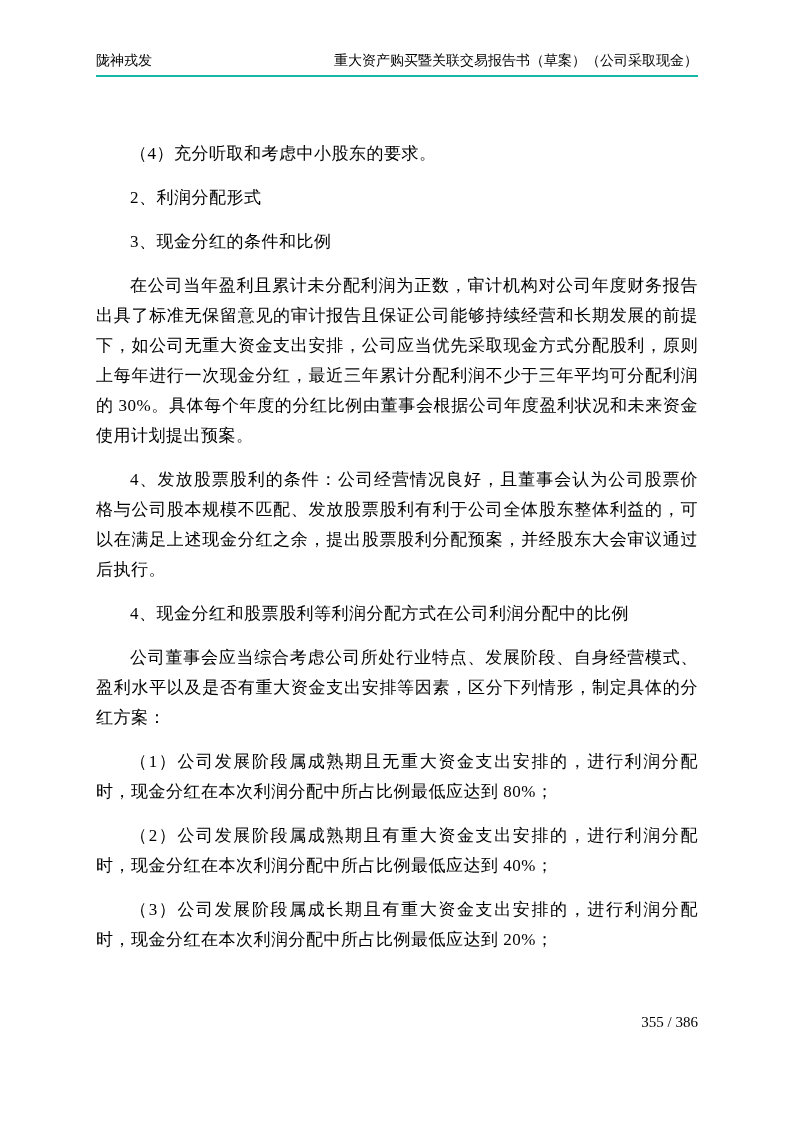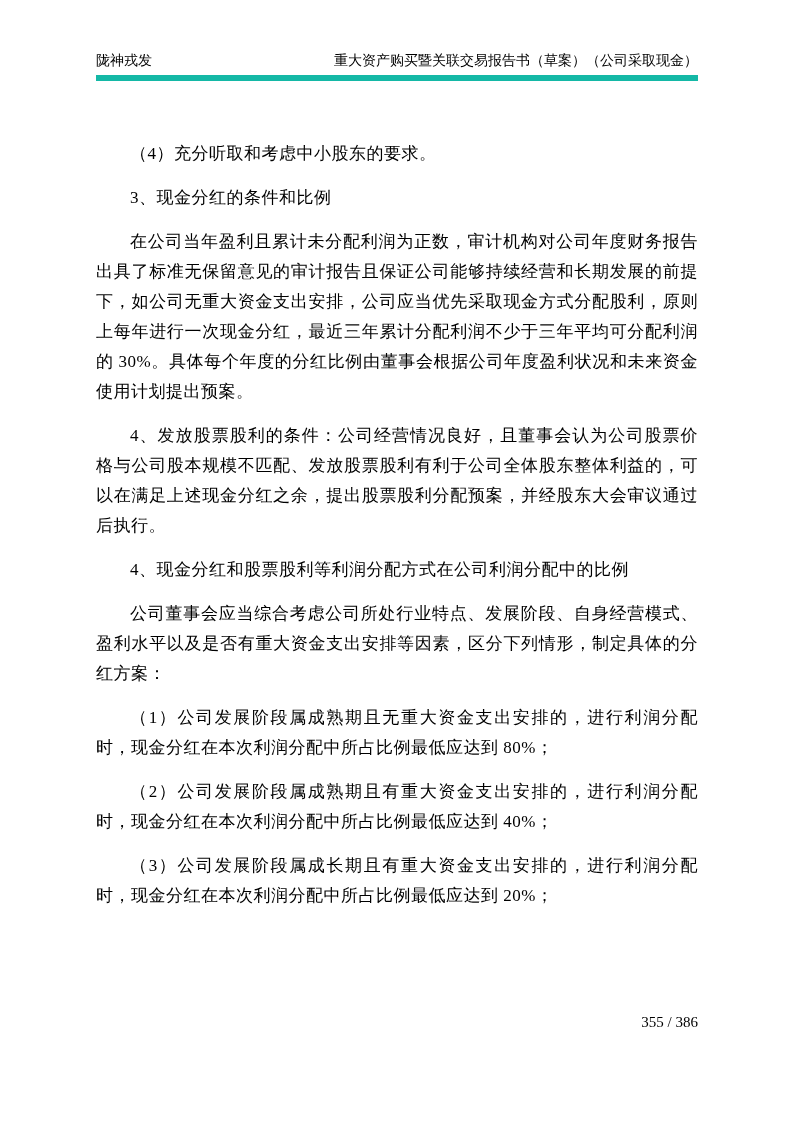--- a/index.html
+++ b/index.html
@@ -24,21 +24,21 @@
     position: absolute;
     left: 96px;
     right: 95px;
     top: 52px;
     display: flex;
     justify-content: space-between;
     align-items: flex-end;
     font-size: 14px;
     line-height: 18px;
     padding-bottom: 5px;
-    border-bottom: 6px solid #14b8a6;
+    border-bottom: 2px solid #14b8a6;
   }
   .header .left { white-space: nowrap; }
   .header .right { white-space: nowrap; }
   .content {
     position: absolute;
     left: 96px;
     right: 95px;
     top: 97px;
     margin-top: 42px;
   }
@@ -65,20 +65,21 @@
 
 <div class="page">
 
   <div class="header">
     <span class="left">陇神戎发</span>
     <span class="right">重大资产购买暨关联交易报告书（草案）（公司采取现金）</span>
   </div>
 
   <div class="content">
     <p>（4）充分听取和考虑中小股东的要求。</p>
+    <p>2、利润分配形式</p>
     <p>3、现金分红的条件和比例</p>
     <p>在公司当年盈利且累计未分配利润为正数，审计机构对公司年度财务报告出具了标准无保留意见的审计报告且保证公司能够持续经营和长期发展的前提下，如公司无重大资金支出安排，公司应当优先采取现金方式分配股利，原则上每年进行一次现金分红，最近三年累计分配利润不少于三年平均可分配利润的 30%。具体每个年度的分红比例由董事会根据公司年度盈利状况和未来资金使用计划提出预案。</p>
     <p>4、发放股票股利的条件：公司经营情况良好，且董事会认为公司股票价格与公司股本规模不匹配、发放股票股利有利于公司全体股东整体利益的，可以在满足上述现金分红之余，提出股票股利分配预案，并经股东大会审议通过后执行。</p>
     <p>4、现金分红和股票股利等利润分配方式在公司利润分配中的比例</p>
     <p>公司董事会应当综合考虑公司所处行业特点、发展阶段、自身经营模式、盈利水平以及是否有重大资金支出安排等因素，区分下列情形，制定具体的分红方案：</p>
     <p>（1）公司发展阶段属成熟期且无重大资金支出安排的，进行利润分配时，现金分红在本次利润分配中所占比例最低应达到 80%；</p>
     <p>（2）公司发展阶段属成熟期且有重大资金支出安排的，进行利润分配时，现金分红在本次利润分配中所占比例最低应达到 40%；</p>
     <p>（3）公司发展阶段属成长期且有重大资金支出安排的，进行利润分配时，现金分红在本次利润分配中所占比例最低应达到 20%；</p>
   </div>
 

